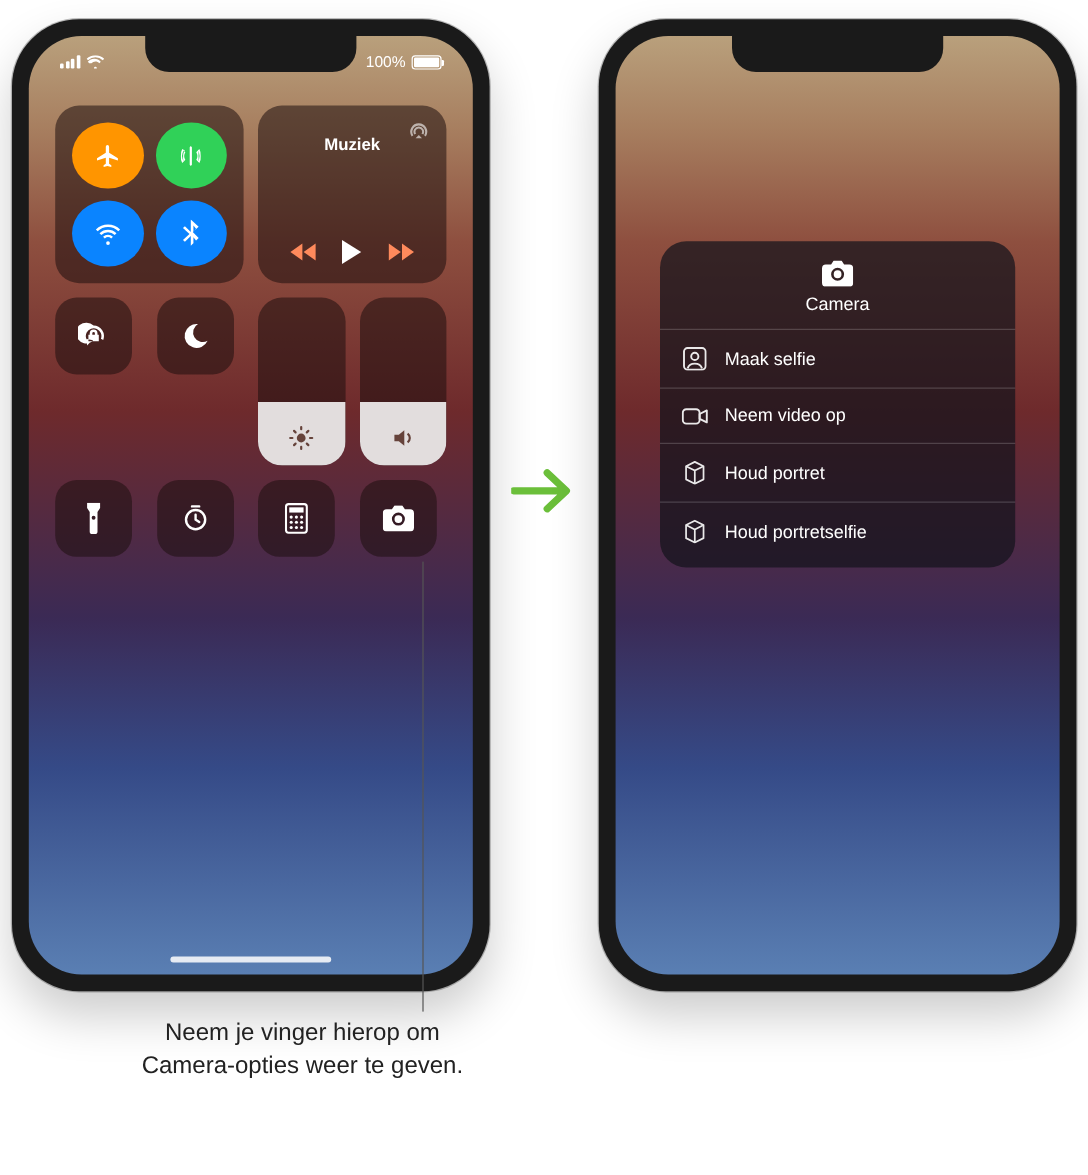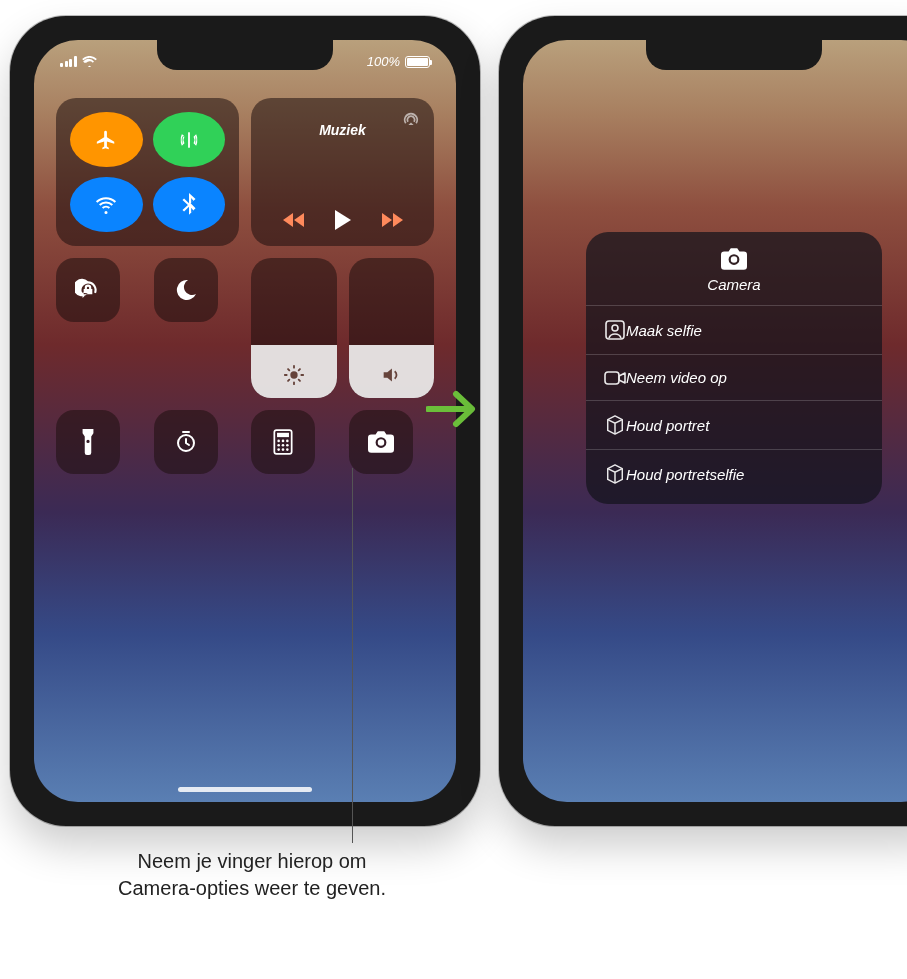--- a/index.html
+++ b/index.html
@@ -11,27 +11,26 @@
     position: relative;
     overflow: hidden;
   }
   .stage {
     position: relative;
     width: 907px;
     height: 979px;
   }
   .phone {
     position: absolute;
-    width: 470px;
+    width: 398px;
     height: 810px;
     border-radius: 56px;
     background: #1a1a1a;
-    padding: 24px;
+    padding: 14px;
     box-shadow: 0 0 0 1px rgba(0,0,0,.25), 0 20px 40px rgba(0,0,0,.2);
-    font-style: italic;
   }
   .phone-left { left: 10px; top: 16px; }
   .phone-right { left: 499px; top: 16px; }
   .screen {
     width: 100%;
     height: 100%;
     border-radius: 44px;
     overflow: hidden;
     position: relative;
     background: linear-gradient(180deg,#b9a07c 0%,#a77e5f 10%,#8e4f3f 22%,#6e2a2c 40%,#3b2a55 62%,#354a87 78%,#5a7fb3 100%);
@@ -150,31 +149,31 @@
   
   .flash { grid-column:1; grid-row:4; }
   .timer { grid-column:2; grid-row:4; }
   .calc  { grid-column:3; grid-row:4; }
   .camera{ grid-column:4; grid-row:4; }
   
   .home-ind { position:absolute; bottom:10px; left:50%; transform:translateX(-50%); width:134px; height:5px; border-radius:3px; background:rgba(255,255,255,.85); }
   
   .cam-menu {
     position:absolute;
-    left:50%; top:192px; transform:translateX(-50%);
+    left:50%; top:171px; transform:translateX(-50%);
     width:296px;
     background:rgba(20,20,28,.72);
     border-radius:22px;
     color:#fff;
     padding: 16px 0 6px;
   }
   .cam-head { display:flex; flex-direction:column; align-items:center; gap:6px; padding-bottom:12px; }
   .cam-head .lbl { font-size:15px; font-weight:500; }
   .cam-row {
-    display:flex; align-items:center; gap:0;
+    display:flex; align-items:center; gap:14px;
     border-top:1px solid rgba(255,255,255,.18);
     padding:14px 18px;
     font-size:15px;
   }
   .cam-row .ic { width:22px; display:flex; justify-content:center; opacity:.9; }
   
   .arrow {
     position:absolute;
     left:426px; top:386px;
     width:52px; height:46px;

